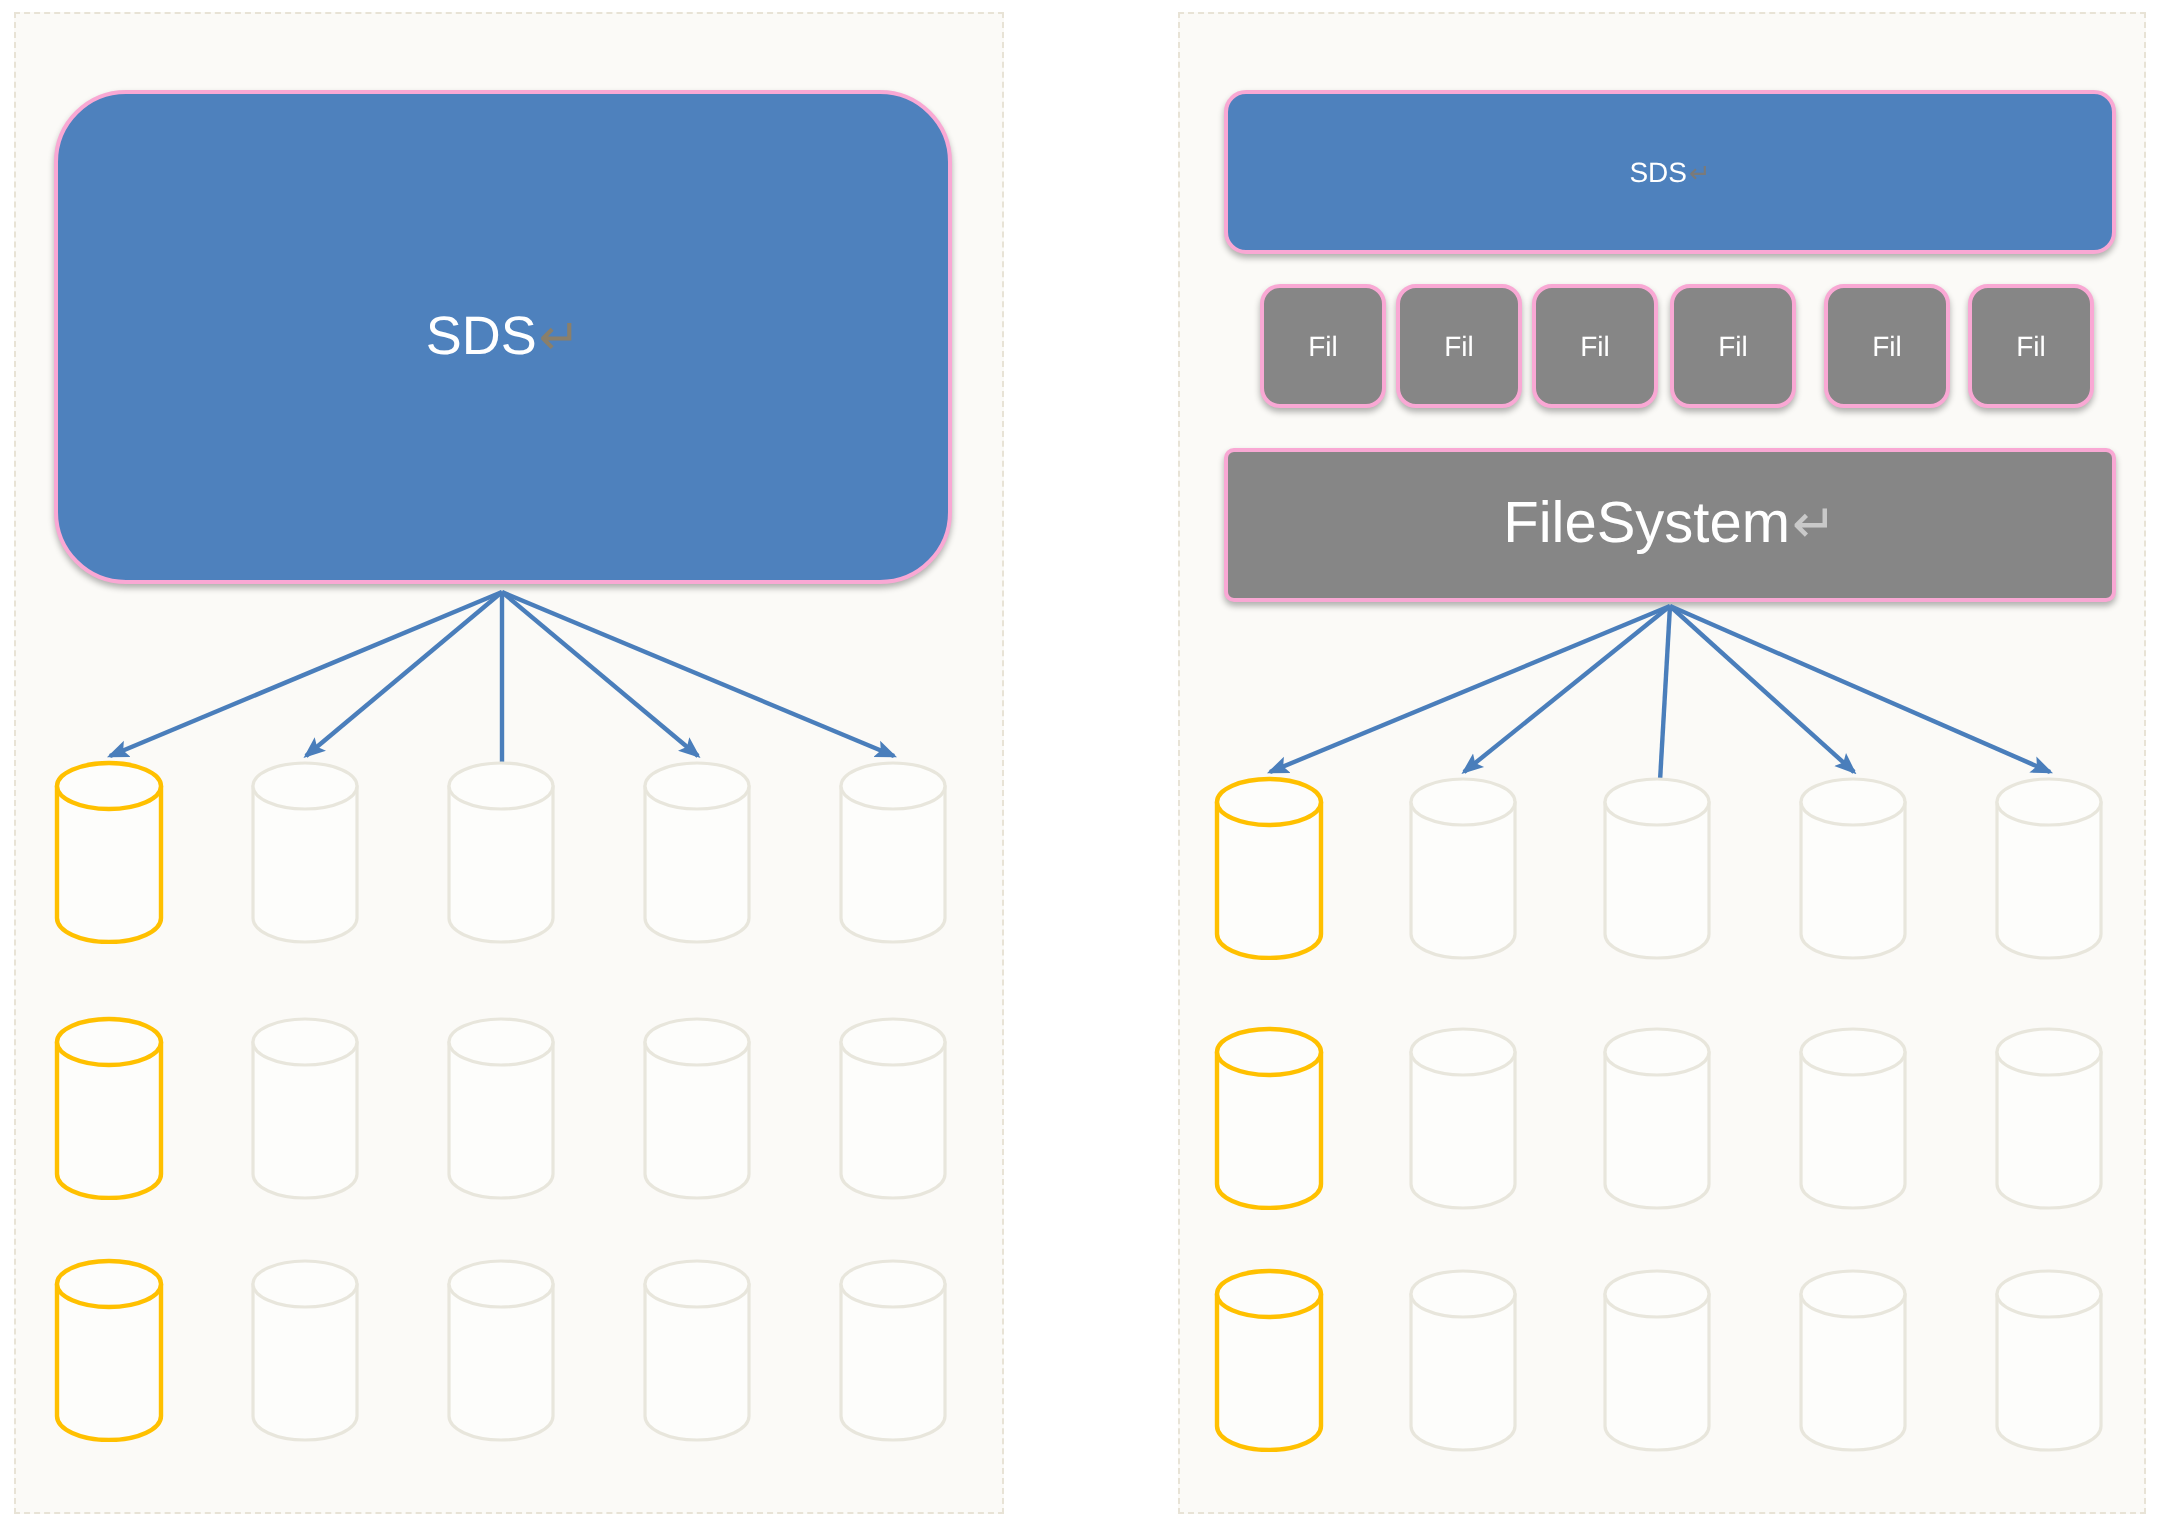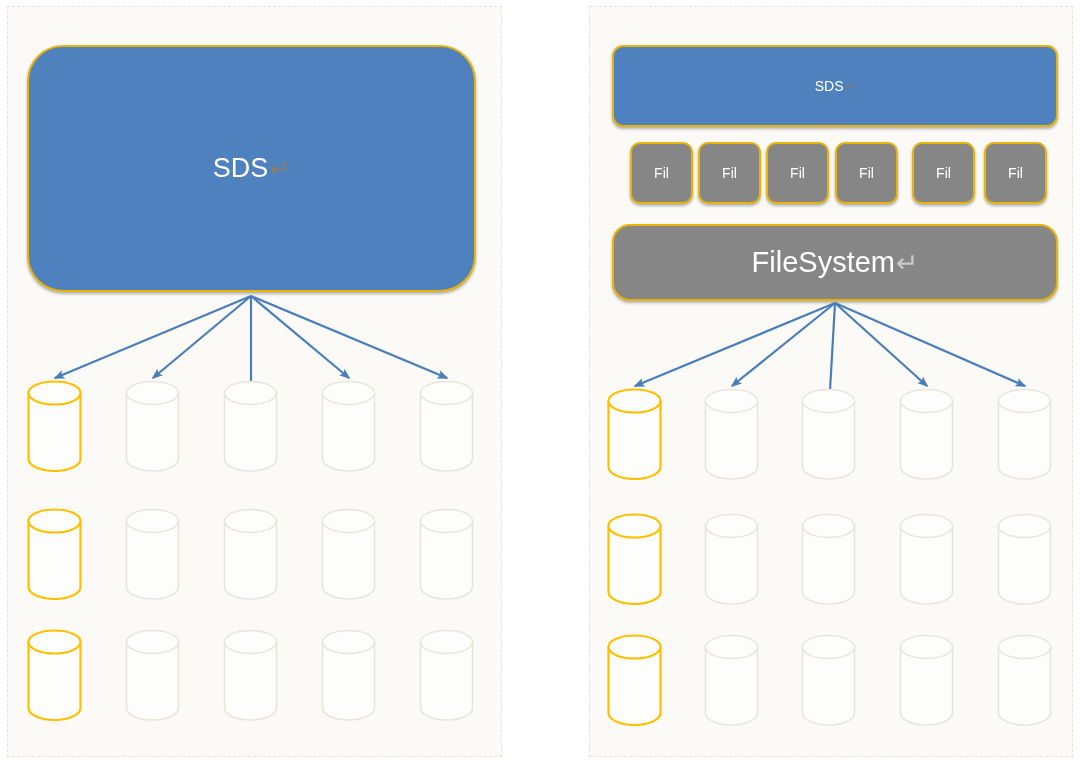--- a/index.html
+++ b/index.html
@@ -27,21 +27,21 @@
   }
 
   
   .rbox {
     position: absolute;
     box-sizing: border-box;
     display: flex;
     align-items: center;
     justify-content: center;
     color: #ffffff;
-    border: 2px solid #eab308;
+    border: 2px solid #f9a8d4;
     box-shadow: 0 2px 3px rgba(0,0,0,0.30);
   }
   .rbox.blue { background: #4e81bd; }
   .rbox.gray { background: #868686; }
 
   .boxlabel {
     display: inline-block;
     white-space: nowrap;
     line-height: 1;
   }
@@ -49,21 +49,21 @@
     color: #8a7f6a;
     font-size: 0.92em;
     margin-left: 1px;
     vertical-align: baseline;
   }
   .pilcrow.gray { color: #c9c9c9; }
   .pilcrow.dark { color: #7a7a7a; }
 
   #sds-left    { left: 27px;  top: 45px;  width: 449px; height: 247px; border-radius: 36px; font-size: 27px; }
   #sds-right   { left: 612px; top: 45px;  width: 446px; height: 82px;  border-radius: 11px; font-size: 14px; }
-  #filesystem  { left: 612px; top: 224px; width: 446px; height: 77px;  border-radius: 18px; font-size: 29px; }
+  #filesystem  { left: 612px; top: 224px; width: 446px; height: 77px;  border-radius: 5px; font-size: 29px; }
 
   .filbox {
     position: absolute;
     top: 142px;
     width: 63px;
     height: 62px;
     border-radius: 10px;
     font-size: 14px;
   }
 

